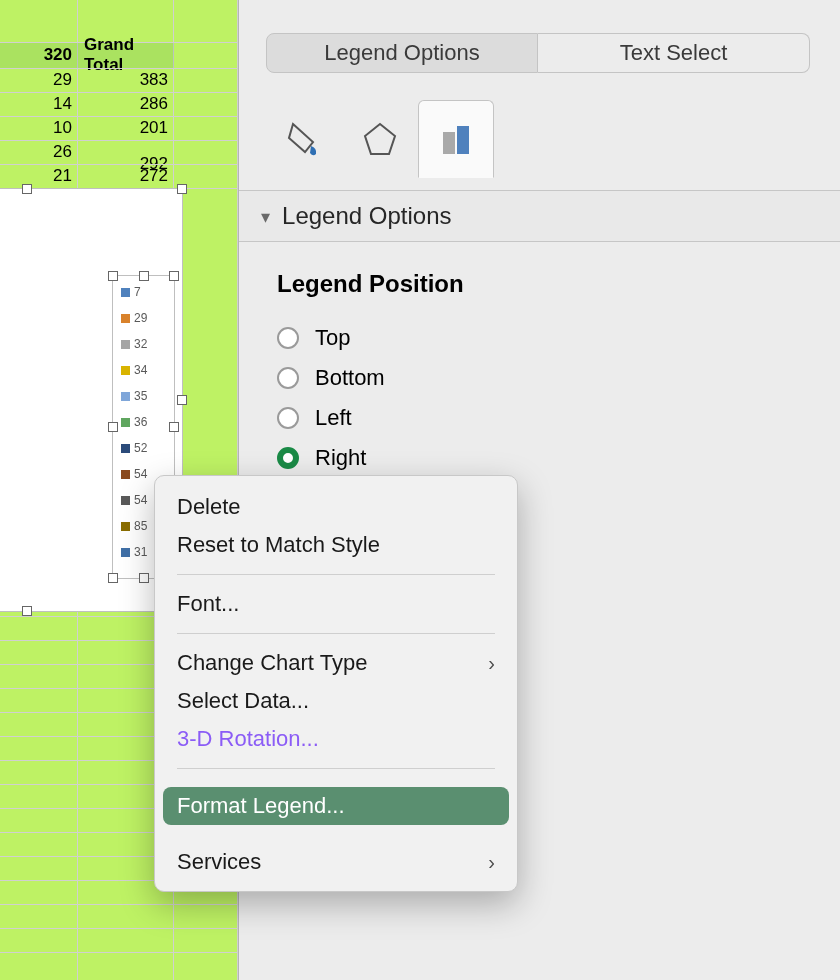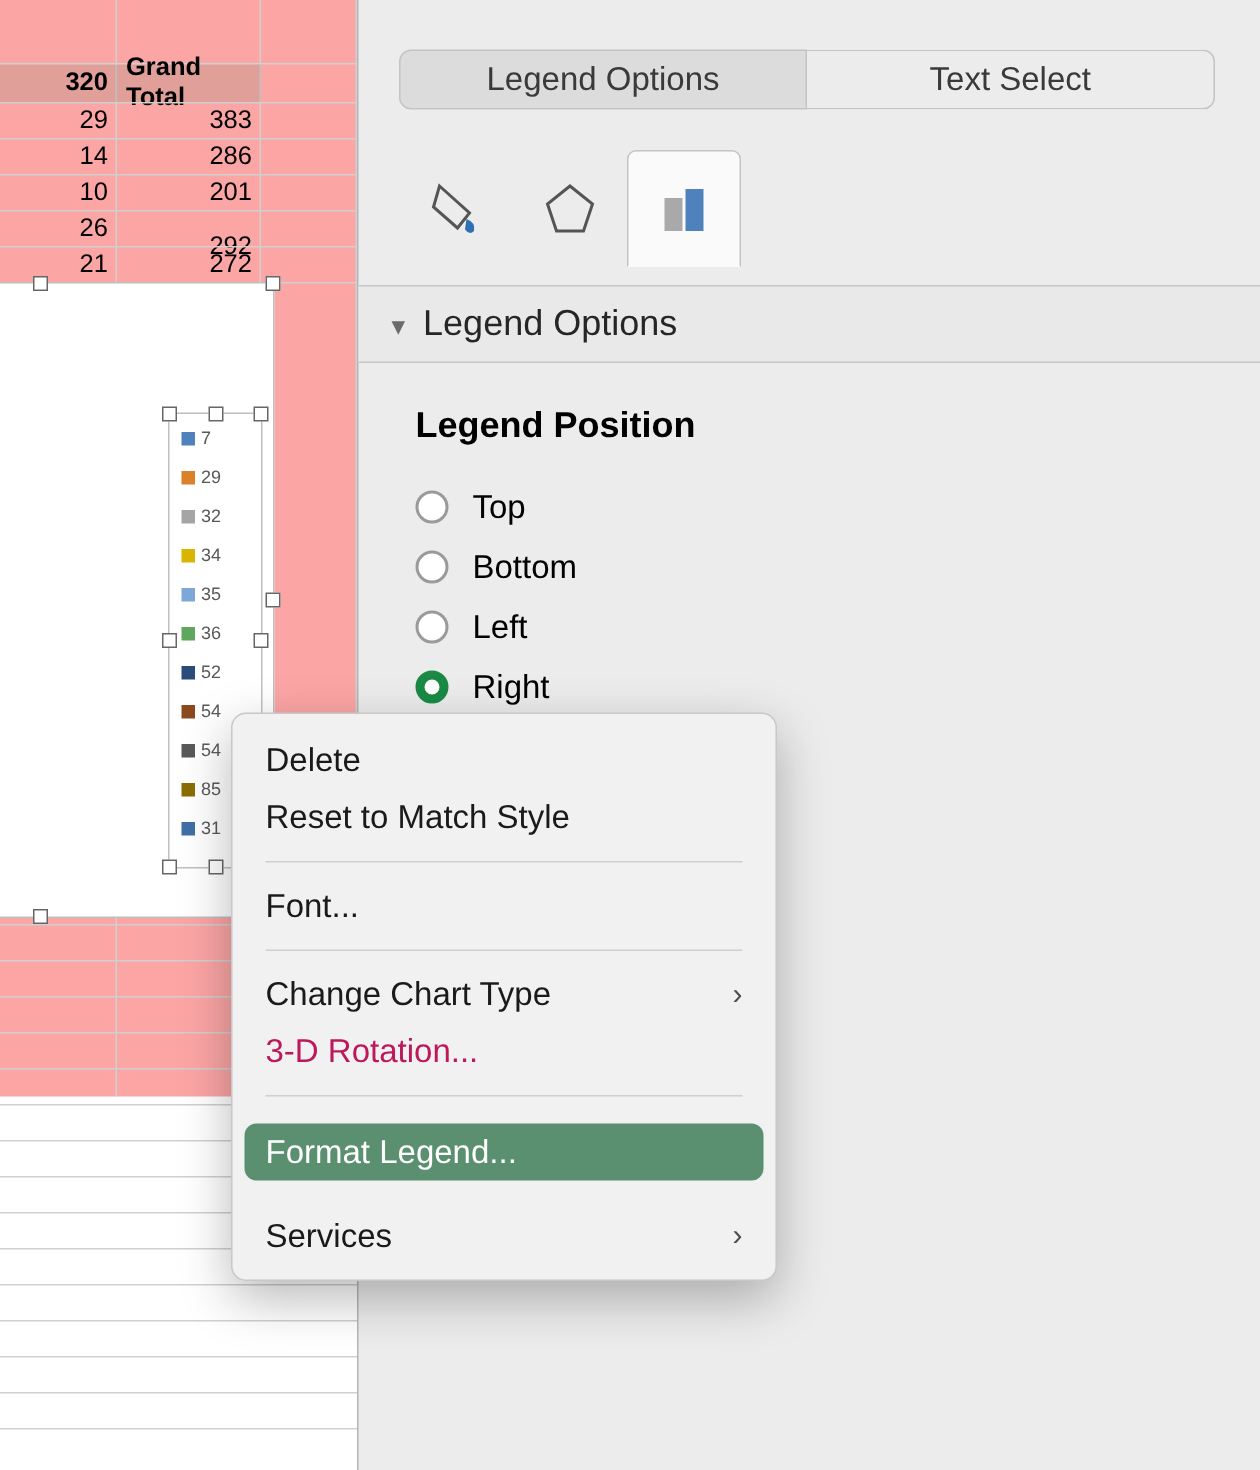--- a/index.html
+++ b/index.html
@@ -11,22 +11,22 @@
     height: 980px;
     overflow: hidden;
     color: #000;
   }
   .root { position: relative; width: 840px; height: 980px; }
 
   
   .sheet {
     position: absolute;
     left: 0; top: 0;
-    width: 238px; height: 731px;
-    background: #fca5a5;
+    width: 238px; height: 980px;
+    background: #bef264;
   }
   .col-border-right { position:absolute; top:0; bottom:0; border-right:1px solid #d0d0d0; }
   .cb1 { left: 77px; }
   .cb2 { left: 173px; }
   .cb3 { left: 237px; }
   .cell {
     position:absolute;
     display:flex; align-items:center; justify-content:flex-end;
     padding: 0 6px;
     font-size: 17px;
@@ -132,21 +132,21 @@
     position:absolute; left:154px; top:475px; width:364px;
     background:#f1f1f1; border:1px solid #c8c8c8; border-radius:10px;
     box-shadow: 0 12px 34px rgba(0,0,0,0.28);
     padding:12px 0 10px 0;
     font-size:22px;
   }
   .ctx .mi {
     padding: 6px 22px; display:flex; align-items:center; justify-content:space-between;
     color:#1a1a1a;
   }
-  .ctx .mi.disabled { color:#be185d; }
+  .ctx .mi.disabled { color:#8b5cf6; }
   .ctx .mi.hl {
     margin:18px 8px; padding:6px 14px; background:#5a8f70; color:#fff;
     border-radius:8px;
   }
   .ctx .sep { height:1px; background:#cfcfcf; margin:10px 22px; }
   .ctx .arrow { color:#4d4d4d; font-size:20px; }
 </style>
 </head>
 <body>
 <div class="root">
@@ -324,20 +324,23 @@
       </div>
     <div class="sep"></div>
     <div class="mi">
         <span>Font...</span>
       </div>
     <div class="sep"></div>
     <div class="mi">
       <span>Change Chart Type</span>
       <span class="arrow">›</span>
     </div>
+    <div class="mi">
+        <span>Select Data...</span>
+      </div>
     <div class="mi disabled">
         <span>3-D Rotation...</span>
       </div>
     <div class="sep"></div>
     <div class="mi hl">
         <span>Format Legend...</span>
       </div>
     <div class="mi">
       <span>Services</span>
       <span class="arrow">›</span>

